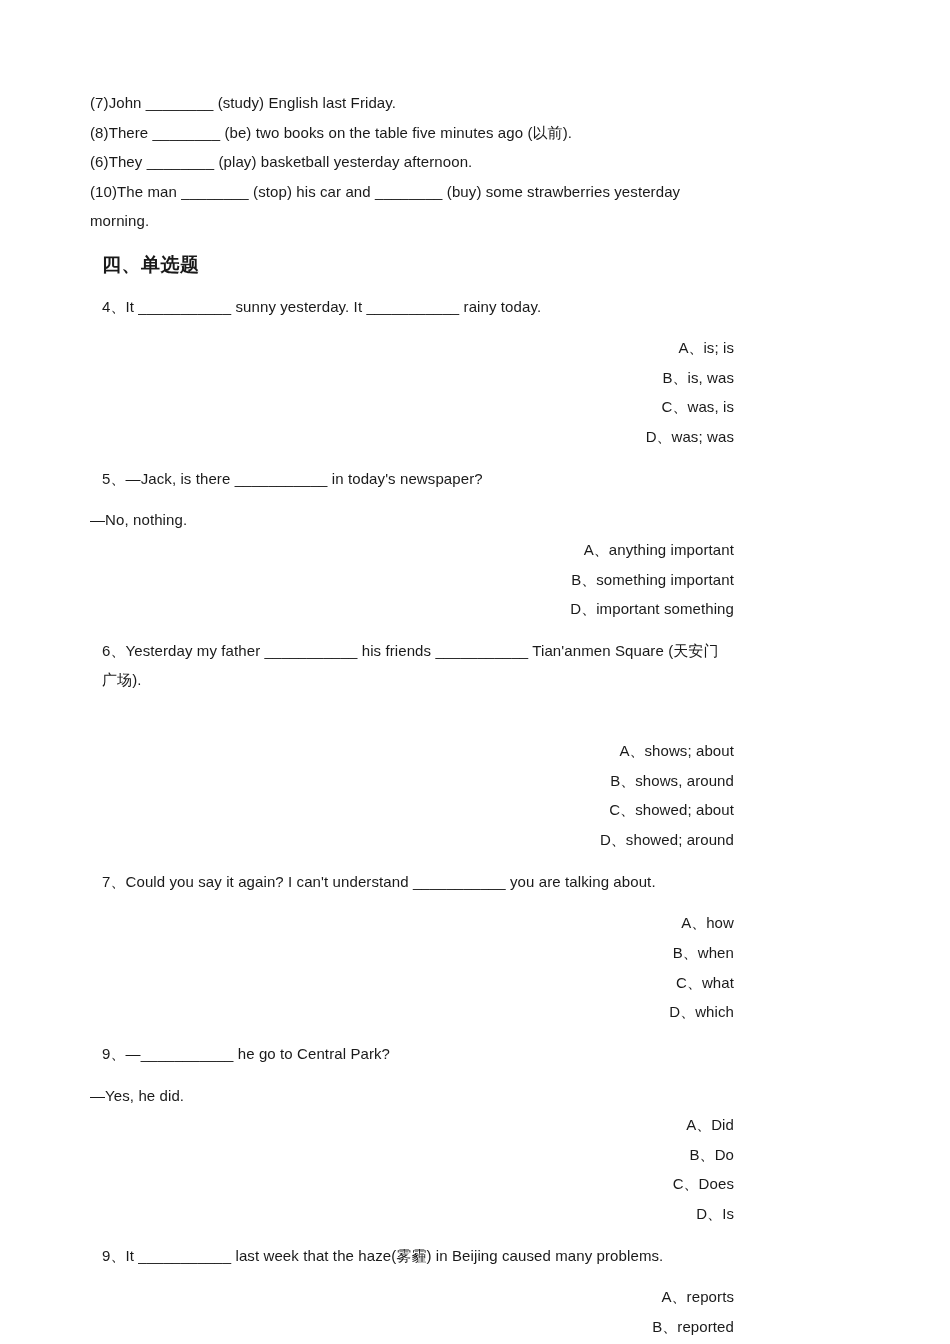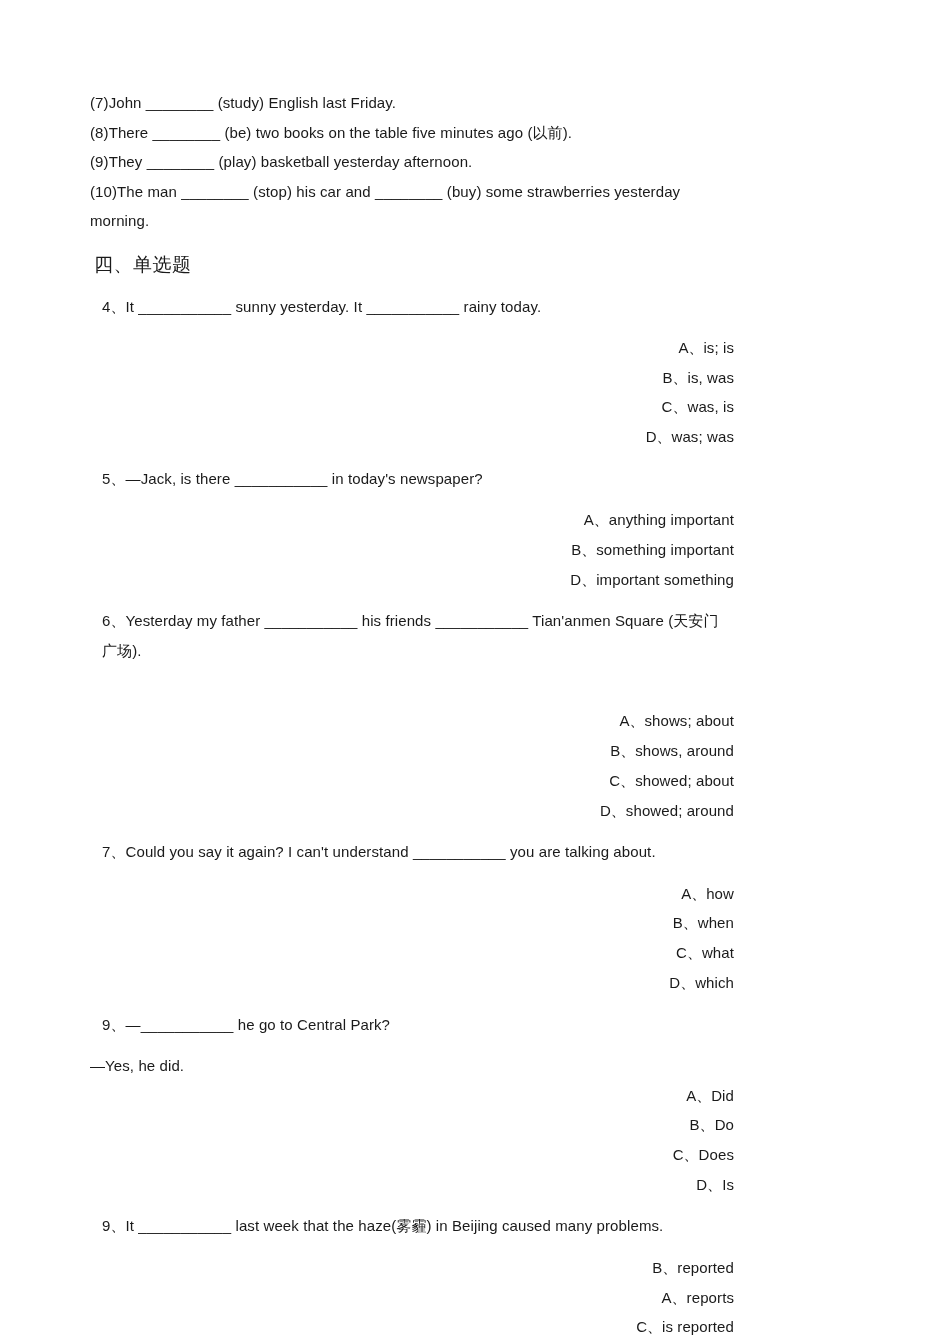--- a/index.html
+++ b/index.html
@@ -24,22 +24,22 @@
   }
   .fill-item {
     font-size: 15px;
     line-height: 29.5px;
     margin: 0;
     white-space: pre-wrap;
     letter-spacing: 0.1px;
   }
   .section-heading {
     font-size: 19px;
-    font-weight: normal;
-    margin: 16px 0 14px 4px;
+    font-weight: bold;
+    margin: 16px 0 14px 12px;
     line-height: 26px;
     letter-spacing: 0.5px;
   }
   .question {
     margin: 0;
   }
   .q-stem {
     font-size: 15px;
     line-height: 29.5px;
     margin: 12px;
@@ -78,40 +78,41 @@
   }
 </style>
 </head>
 <body>
 
 <div class="page">
 
   <div class="fill-in-section">
     <p class="fill-item">(7)John ________ (study) English last Friday.</p>
     <p class="fill-item">(8)There ________ (be) two books on the table five minutes ago (以前).</p>
-    <p class="fill-item">(9)They ________ (play) basketball yesterday afternoon.</p>
+    <p class="fill-item">(6)They ________ (play) basketball yesterday afternoon.</p>
     <p class="fill-item">(10)The man ________ (stop) his car and ________ (buy) some strawberries yesterday morning.</p>
   </div>
 
   <h2 class="section-heading">四、单选题</h2>
 
   <div class="questions">
 
     <div class="question">
       <p class="q-stem">4、It ___________ sunny yesterday. It ___________ rainy today.</p>
       <ul class="options">
         <li class="option"><span class="opt-letter">A、</span><span class="opt-text">is; is</span></li>
         <li class="option"><span class="opt-letter">B、</span><span class="opt-text">is, was</span></li>
         <li class="option"><span class="opt-letter">C、</span><span class="opt-text">was, is</span></li>
         <li class="option"><span class="opt-letter">D、</span><span class="opt-text">was; was</span></li>
       </ul>
     </div>
 
     <div class="question">
       <p class="q-stem">5、—Jack, is there ___________ in today's newspaper?</p>
+      <p class="q-cont">—No, nothing.</p>
       <ul class="options">
         <li class="option"><span class="opt-letter">A、</span><span class="opt-text">anything important</span></li>
         <li class="option"><span class="opt-letter">B、</span><span class="opt-text">something important</span></li>
         <li class="option"><span class="opt-letter">D、</span><span class="opt-text">important something</span></li>
       </ul>
     </div>
 
     <div class="question">
       <p class="q-stem">6、Yesterday my father ___________ his friends ___________ Tian'anmen Square (天安门广场).</p>
       <div class="q-spacer"></div>
@@ -140,21 +141,21 @@
         <li class="option"><span class="opt-letter">A、</span><span class="opt-text">Did</span></li>
         <li class="option"><span class="opt-letter">B、</span><span class="opt-text">Do</span></li>
         <li class="option"><span class="opt-letter">C、</span><span class="opt-text">Does</span></li>
         <li class="option"><span class="opt-letter">D、</span><span class="opt-text">Is</span></li>
       </ul>
     </div>
 
     <div class="question">
       <p class="q-stem">9、It ___________ last week that the haze(雾霾) in Beijing caused many problems.</p>
       <ul class="options">
+        <li class="option"><span class="opt-letter">A、</span><span class="opt-text">reports</span></li>
         <li class="option"><span class="opt-letter">B、</span><span class="opt-text">reported</span></li>
-        <li class="option"><span class="opt-letter">A、</span><span class="opt-text">reports</span></li>
         <li class="option"><span class="opt-letter">C、</span><span class="opt-text">is reported</span></li>
         <li class="option"><span class="opt-letter">D、</span><span class="opt-text">was reported</span></li>
       </ul>
     </div>
 
   </div>
 </div>
 
 </body></html>

